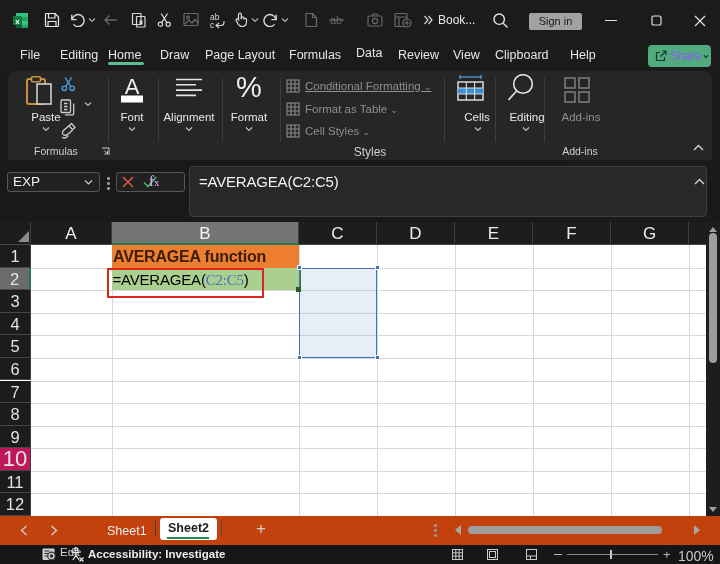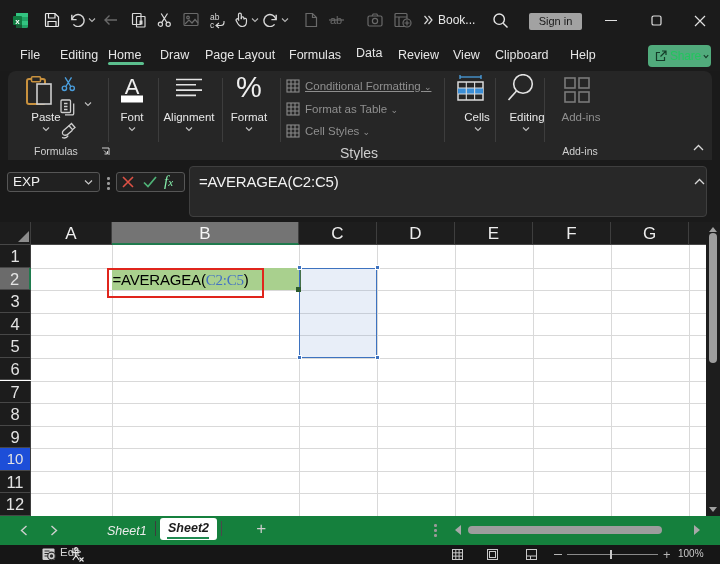--- a/index.html
+++ b/index.html
@@ -142,21 +142,21 @@
     <div class="abs" style="left:398px;top:6px;">Review</div>
     <div class="abs" style="left:453px;top:6px;">View</div>
     <div class="abs" style="left:495px;top:6px;">Clipboard</div>
     <div class="abs" style="left:570px;top:6px;">Help</div>
 
     <div class="abs" style="left:648px;top:3px;width:63px;height:22px;background:#51ab7c;border-radius:4px;"></div>
     <svg class="abs" style="left:655px;top:8px" width="12" height="12" viewBox="0 0 12 12" fill="none" stroke="#143b28" stroke-width="1.2">
       <path d="M5 2.5 H1.5 V10.5 H9.5 V7"></path>
       <path d="M7 1 H11 V5 M11 1 L5.5 6.5"></path>
     </svg>
-    <div class="abs" style="left:670px;top:7px;color:#22c55e;font-size:12px;letter-spacing:-0.2px;">Share</div>
+    <div class="abs" style="left:670px;top:7px;color:#8b5cf6;font-size:12px;letter-spacing:-0.2px;">Share</div>
     <svg class="abs" style="left:702.5px;top:12px" width="6" height="5" viewBox="0 0 6 5" fill="none" stroke="#143b28" stroke-width="1.1">
         <path d="M0.8 1.2 L3 3.6 L5.2 1.2"></path>
       </svg>
   </div>
 
   <div id="ribbon" class="abs" style="left:8px;top:71px;width:704px;height:89px;background:#262626;border-radius:8px 8px 0 0;color:#e8e8e8;font-size:11.5px;">
 
     <svg class="abs" style="left:16px;top:5px" width="30" height="31" viewBox="0 0 30 31">
       <rect x="3" y="3" width="18" height="25" rx="2" fill="none" stroke="#c8913e" stroke-width="2"></rect>
       <rect x="7.5" y="0.8" width="9" height="5" rx="1" fill="#262626" stroke="#c8913e" stroke-width="1.6"></rect>
@@ -262,21 +262,21 @@
       <rect x="2" y="16" width="10" height="10"></rect>
       <rect x="16" y="16" width="10" height="10"></rect>
     </svg>
     <div class="abs" style="left:545px;top:40px;width:56px;text-align:center;color:#8f8f8f;">Add-ins</div>
 
     <div class="abs" style="left:18px;top:74px;width:60px;text-align:center;color:#cfcfcf;font-size:10.5px;">Formulas</div>
     <svg class="abs" style="left:93px;top:76px" width="9" height="9" viewBox="0 0 9 9" fill="none" stroke="#cfcfcf" stroke-width="1">
       <path d="M1 1 h7 v7"></path>
         <path d="M3 3.5 L6.5 7 M6.5 4 v3 h-3"></path>
     </svg>
-    <div class="abs" style="left:332px;top:74px;width:60px;text-align:left;color:#cfcfcf;font-size:14px;">Styles</div>
+    <div class="abs" style="left:332px;top:74px;width:60px;text-align:center;color:#cfcfcf;font-size:12px;">Styles</div>
     <div class="abs" style="left:542px;top:74px;width:60px;text-align:center;color:#cfcfcf;font-size:10.5px;">Add-ins</div>
     <svg class="abs" style="left:685px;top:73px" width="11" height="7" viewBox="0 0 11 7" fill="none" stroke="#d8d8d8" stroke-width="1.3">
         <path d="M1 6 L5.5 1.5 L10 6"></path>
       </svg>
   </div>
 
   <div id="formulabar" class="abs" style="left:0;top:160px;width:570px;height:62px;background:#191919;">
 
     <div class="abs" style="left:7px;top:12px;width:93px;height:20px;background:#212121;border:1px solid #565656;border-radius:3px;"></div>
     <div class="abs" style="left:13px;top:14px;color:#f0f0f0;font-size:13.5px;">EXP</div>
@@ -288,21 +288,21 @@
     <div class="abs" style="left:107px;top:22px;width:2.5px;height:2.5px;background:#9a9a9a;border-radius:50%;"></div>
     <div class="abs" style="left:107px;top:27px;width:2.5px;height:2.5px;background:#9a9a9a;border-radius:50%;"></div>
 
     <div class="abs" style="left:116px;top:12px;width:69px;height:20px;background:#212121;border:1px solid #565656;border-radius:3px;"></div>
     <svg class="abs" style="left:121px;top:15px" width="14" height="14" viewBox="0 0 14 14" fill="none" stroke="#dd5145" stroke-width="1.6">
         <path d="M2 2 L12 12 M12 2 L2 12"></path>
       </svg>
     <svg class="abs" style="left:142px;top:15px" width="16" height="14" viewBox="0 0 16 14" fill="none" stroke="#4fb377" stroke-width="1.7">
         <path d="M2 7.5 L6 11.5 L14 2"></path>
       </svg>
-    <div class="abs" style="left:164px;top:13px;color:#86efac;font-size:15px;font-style:italic;font-family:'Liberation Serif',serif;">f<span style="font-size:11px;">x</span></div>
+    <div class="abs" style="left:149px;top:13px;color:#f0abfc;font-size:15px;font-family:'Liberation Serif',serif;">f<span style="font-size:11px;">x</span></div>
 
     <div class="abs" style="left:189px;top:6px;width:518px;height:51px;background:#282828;border:1px solid #3f3f3f;border-radius:4px;"></div>
     <div class="abs" style="left:199px;top:13px;color:#f2f2f2;font-size:15px;letter-spacing:-0.2px;">=AVERAGEA(C2:C5)</div>
     <svg class="abs" style="left:694px;top:18px" width="11" height="7" viewBox="0 0 11 7" fill="none" stroke="#d8d8d8" stroke-width="1.3">
         <path d="M1 6 L5.5 1.5 L10 6"></path>
       </svg>
   </div>
 
   <div id="grid" class="abs" style="left:0;top:222px;width:706px;height:294px;background:#ffffff;overflow:hidden;">
     <div class="abs" style="left:31px;top:0;width:81px;height:23px;background:#1d1d1d;border-bottom:1px solid #474747;border-right:1px solid #3e3e3e;color:#ededed;font-size:17px;text-align:center;line-height:23px;">A</div>
@@ -317,21 +317,21 @@
     <div class="abs" style="left:18px;top:9px;width:0;height:0;border-left:11px solid transparent;border-bottom:11px solid #8c8c8c;"></div>
     <div class="abs" style="left:0;top:23.0px;width:31px;height:22.6px;background:#1c1c1c;border-right:1px solid #3e3e3e;border-bottom:1px solid #474747;color:#e3e3e3;font-size:16.5px;text-align:center;line-height:22px;">1</div>
     <div class="abs" style="left:0;top:45.6px;width:31px;height:22.6px;background:#6b6b6b;border-right:2px solid #1f7a4d;border-bottom:1px solid #474747;color:#e3e3e3;font-size:16.5px;text-align:center;line-height:22px;">2</div>
     <div class="abs" style="left:0;top:68.2px;width:31px;height:22.6px;background:#1c1c1c;border-right:1px solid #3e3e3e;border-bottom:1px solid #474747;color:#e3e3e3;font-size:16.5px;text-align:center;line-height:22px;">3</div>
     <div class="abs" style="left:0;top:90.8px;width:31px;height:22.6px;background:#1c1c1c;border-right:1px solid #3e3e3e;border-bottom:1px solid #474747;color:#e3e3e3;font-size:16.5px;text-align:center;line-height:22px;">4</div>
     <div class="abs" style="left:0;top:113.3px;width:31px;height:22.6px;background:#1c1c1c;border-right:1px solid #3e3e3e;border-bottom:1px solid #474747;color:#e3e3e3;font-size:16.5px;text-align:center;line-height:22px;">5</div>
     <div class="abs" style="left:0;top:135.9px;width:31px;height:22.6px;background:#1c1c1c;border-right:1px solid #3e3e3e;border-bottom:1px solid #474747;color:#e3e3e3;font-size:16.5px;text-align:center;line-height:22px;">6</div>
     <div class="abs" style="left:0;top:158.5px;width:31px;height:22.6px;background:#1c1c1c;border-right:1px solid #3e3e3e;border-bottom:1px solid #474747;color:#e3e3e3;font-size:16.5px;text-align:center;line-height:22px;">7</div>
     <div class="abs" style="left:0;top:181.1px;width:31px;height:22.6px;background:#1c1c1c;border-right:1px solid #3e3e3e;border-bottom:1px solid #474747;color:#e3e3e3;font-size:16.5px;text-align:center;line-height:22px;">8</div>
     <div class="abs" style="left:0;top:203.7px;width:31px;height:22.6px;background:#1c1c1c;border-right:1px solid #3e3e3e;border-bottom:1px solid #474747;color:#e3e3e3;font-size:16.5px;text-align:center;line-height:22px;">9</div>
-    <div class="abs" style="left:0;top:226.2px;width:31px;height:22.6px;background:#1d4ed8;border-right:1px solid #3e3e3e;border-bottom:1px solid #474747;color:#e3e3e3;font-size:15px;text-align:center;line-height:22px;">10</div>
+    <div class="abs" style="left:0;top:226.2px;width:31px;height:22.6px;background:#be185d;border-right:1px solid #3e3e3e;border-bottom:1px solid #474747;color:#e3e3e3;font-size:22px;text-align:center;line-height:22px;">10</div>
     <div class="abs" style="left:0;top:248.8px;width:31px;height:22.6px;background:#1c1c1c;border-right:1px solid #3e3e3e;border-bottom:1px solid #474747;color:#e3e3e3;font-size:16.5px;text-align:center;line-height:22px;">11</div>
     <div class="abs" style="left:0;top:271.4px;width:31px;height:22.6px;background:#1c1c1c;border-right:1px solid #3e3e3e;border-bottom:1px solid #474747;color:#e3e3e3;font-size:16.5px;text-align:center;line-height:22px;">12</div>
     <div class="abs" style="left:112px;top:23px;width:1px;height:271px;background:#d9d9d9;"></div>
     <div class="abs" style="left:299px;top:23px;width:1px;height:271px;background:#d9d9d9;"></div>
     <div class="abs" style="left:377px;top:23px;width:1px;height:271px;background:#d9d9d9;"></div>
     <div class="abs" style="left:455px;top:23px;width:1px;height:271px;background:#d9d9d9;"></div>
     <div class="abs" style="left:533px;top:23px;width:1px;height:271px;background:#d9d9d9;"></div>
     <div class="abs" style="left:611px;top:23px;width:1px;height:271px;background:#d9d9d9;"></div>
     <div class="abs" style="left:689px;top:23px;width:1px;height:271px;background:#d9d9d9;"></div>
     <div class="abs" style="left:31px;top:45.6px;width:675px;height:1px;background:#d9d9d9;"></div>
@@ -339,38 +339,39 @@
     <div class="abs" style="left:31px;top:90.8px;width:675px;height:1px;background:#d9d9d9;"></div>
     <div class="abs" style="left:31px;top:113.3px;width:675px;height:1px;background:#d9d9d9;"></div>
     <div class="abs" style="left:31px;top:135.9px;width:675px;height:1px;background:#d9d9d9;"></div>
     <div class="abs" style="left:31px;top:158.5px;width:675px;height:1px;background:#d9d9d9;"></div>
     <div class="abs" style="left:31px;top:181.1px;width:675px;height:1px;background:#d9d9d9;"></div>
     <div class="abs" style="left:31px;top:203.7px;width:675px;height:1px;background:#d9d9d9;"></div>
     <div class="abs" style="left:31px;top:226.2px;width:675px;height:1px;background:#d9d9d9;"></div>
     <div class="abs" style="left:31px;top:248.8px;width:675px;height:1px;background:#d9d9d9;"></div>
     <div class="abs" style="left:31px;top:271.4px;width:675px;height:1px;background:#d9d9d9;"></div>
 
+    <div class="abs" style="left:112px;top:23px;width:187px;height:22.6px;background:#ed7d31;color:#3b2007;font-weight:bold;font-size:16px;letter-spacing:-0.2px;line-height:23px;padding-left:1px;">AVERAGEA function</div>
     <div class="abs" style="left:112px;top:45.6px;width:188.5px;height:22.6px;background:#a9d08e;border-right:2px solid #3f6b31;"></div>
     <div class="abs" style="left:112.5px;top:48.6px;color:#000;font-size:15px;letter-spacing:-0.2px;">=AVERAGEA(<span style="color:#4472c4;font-family:Liberation Serif, serif;">C2:C5</span>)</div>
     <div class="abs" style="left:299px;top:45.6px;width:78px;height:90.3px;background:rgba(110,150,210,0.16);border:1.5px solid #3d72bf;"></div>
     <div class="abs" style="left:296.5px;top:43.1px;width:5px;height:5px;background:#3d72bf;border:1px solid #fff;"></div>
     <div class="abs" style="left:374.5px;top:43.1px;width:5px;height:5px;background:#3d72bf;border:1px solid #fff;"></div>
     <div class="abs" style="left:296.5px;top:133.4px;width:5px;height:5px;background:#3d72bf;border:1px solid #fff;"></div>
     <div class="abs" style="left:374.5px;top:133.4px;width:5px;height:5px;background:#3d72bf;border:1px solid #fff;"></div>
     <div class="abs" style="left:296px;top:65.2px;width:5px;height:5px;background:#2d5b2d;"></div>
     <div class="abs" style="left:107px;top:45.6px;width:157px;height:30px;border:2.5px solid #e0251c;"></div>
   </div>
 
   <div id="vscroll" class="abs" style="left:706px;top:222px;width:14px;height:294px;background:#1d1d1d;">
     <div class="abs" style="left:3px;top:5px;width:0;height:0;border-left:4px solid transparent;border-right:4px solid transparent;border-bottom:5px solid #a0a0a0;"></div>
     <div class="abs" style="left:3px;top:11px;width:8px;height:130px;background:#9d9d9d;border-radius:4px;"></div>
     <div class="abs" style="left:3px;top:285px;width:0;height:0;border-left:4px solid transparent;border-right:4px solid transparent;border-top:5px solid #a0a0a0;"></div>
   </div>
 
-  <div id="tabbar" class="abs" style="left:0;top:516px;width:720px;height:29px;background:#15803d;font-style:italic;">
+  <div id="tabbar" class="abs" style="left:0;top:516px;width:720px;height:29px;background:#c2410c;">
     <svg class="abs" style="left:20px;top:9px" width="8" height="11" viewBox="0 0 8 11" fill="none" stroke="#cfcfcf" stroke-width="1.4">
         <path d="M6.5 1 L1.5 5.5 L6.5 10"></path>
       </svg>
     <svg class="abs" style="left:50px;top:9px" width="8" height="11" viewBox="0 0 8 11" fill="none" stroke="#cfcfcf" stroke-width="1.4">
         <path d="M1.5 1 L6.5 5.5 L1.5 10"></path>
       </svg>
     <div class="abs" style="left:107px;top:8px;color:#ececec;font-size:12.5px;">Sheet1</div>
 
     <div class="abs" style="left:160px;top:2px;width:57px;height:22px;background:#ffffff;border-radius:3px;"></div>
     <div class="abs" style="left:160px;top:5px;width:57px;text-align:center;color:#1c1c1c;font-size:12.5px;font-weight:bold;">Sheet2</div>
@@ -396,34 +397,35 @@
       <path d="M2.5 3 h5 M2.5 5.5 h4 M2.5 8 h3" stroke="#2a2a2a" stroke-width="1.1"></path>
       <circle cx="9.5" cy="8" r="3.8" fill="#cfcfcf" stroke="#2a2a2a" stroke-width="1.2"></circle>
       <circle cx="9.5" cy="8" r="1.7" fill="#2a2a2a"></circle>
     </svg>
 
     <svg class="abs" style="left:70px;top:2px" width="15" height="15" viewBox="0 0 15 15" fill="none" stroke="#e8e8e8" stroke-width="1.2">
       <circle cx="6" cy="2" r="1.4"></circle>
       <path d="M1 4.7 c3 1 7 1 10 0 M6 5.5 v3 M6 8.5 l-3.2 4.5 M6 8.5 l3.2 4.5"></path>
       <path d="M9.5 10.5 l4 4 M13.5 10.5 l-4 4"></path>
     </svg>
+    <div class="abs" style="left:88px;top:3px;color:#ededed;font-size:11.5px;font-weight:bold;">Accessibility: Investigate</div>
 
     <svg class="abs" style="left:452px;top:4px" width="11" height="11" viewBox="0 0 11 11" fill="none" stroke="#c9c9c9" stroke-width="1">
       <rect x="0.5" y="0.5" width="10" height="10"></rect>
         <path d="M0.5 3.8 h10 M0.5 7.1 h10 M3.8 0.5 v10 M7.1 0.5 v10"></path>
     </svg>
     <svg class="abs" style="left:487px;top:4px" width="11" height="11" viewBox="0 0 11 11" fill="none" stroke="#c9c9c9" stroke-width="1">
       <rect x="0.5" y="0.5" width="10" height="10"></rect>
         <rect x="2.5" y="2.5" width="6" height="6"></rect>
     </svg>
     <svg class="abs" style="left:526px;top:4px" width="11" height="11" viewBox="0 0 11 11" fill="none" stroke="#c9c9c9" stroke-width="1">
       <rect x="0.5" y="0.5" width="10" height="10"></rect>
         <path d="M0.5 7 h4 v3.5 M4.5 7 h6"></path>
     </svg>
 
     <div class="abs" style="left:554px;top:9px;width:8px;height:1.2px;background:#b5b5b5;"></div>
     <div class="abs" style="left:567px;top:9px;width:91px;height:1.2px;background:#8a8a8a;"></div>
     <div class="abs" style="left:610px;top:5px;width:2px;height:9px;background:#c9c9c9;"></div>
     <div class="abs" style="left:663px;top:2px;color:#b5b5b5;font-size:13px;">+</div>
-    <div class="abs" style="left:678px;top:3px;color:#c9c9c9;font-size:10px;">100%</div>
+    <div class="abs" style="left:678px;top:3px;color:#c9c9c9;font-size:14px;">100%</div>
   </div>
 
 </div>
 
 </body></html>

